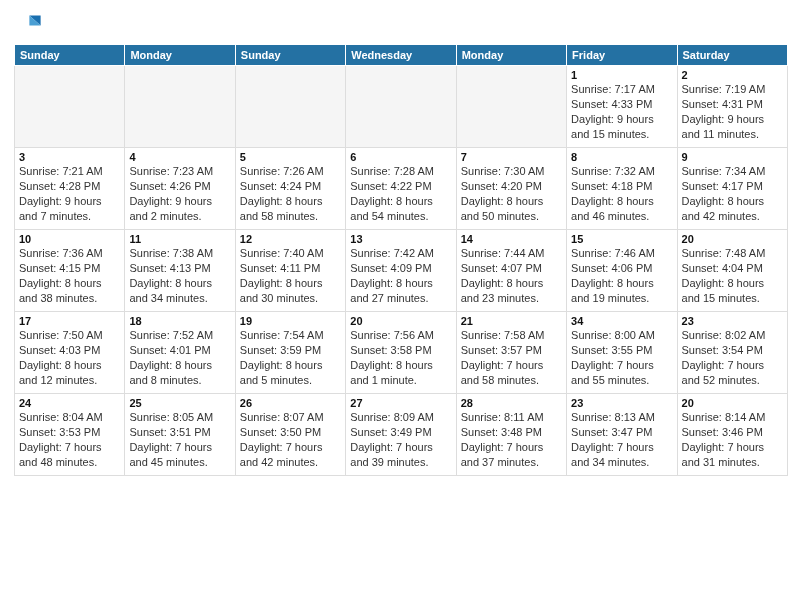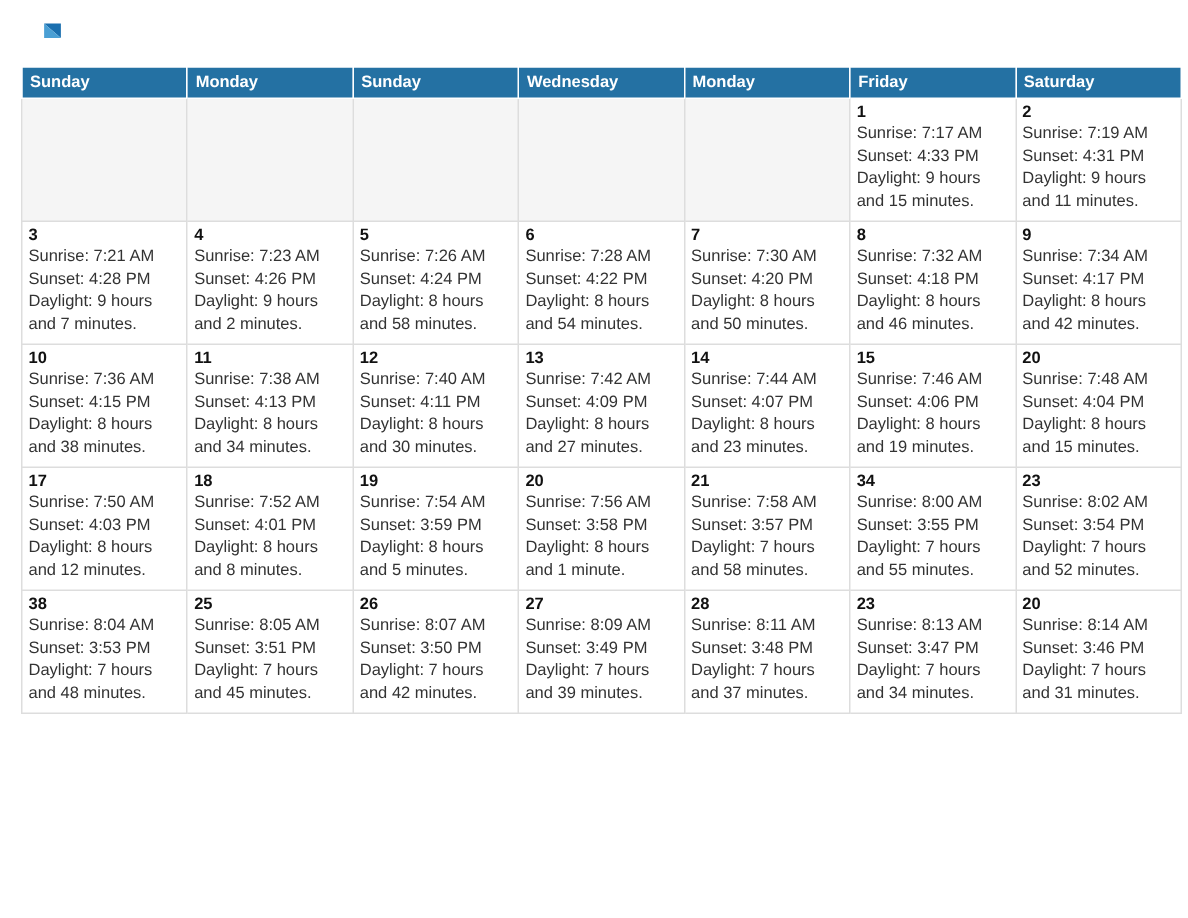--- a/index.html
+++ b/index.html
@@ -237,21 +237,21 @@
             <span class="day-number">34</span>
             <div class="day-info">Sunrise: 8:00 AM<br>Sunset: 3:55 PM<br>Daylight: 7 hours and 55 minutes.</div>
           </td>
           <td>
             <span class="day-number">23</span>
             <div class="day-info">Sunrise: 8:02 AM<br>Sunset: 3:54 PM<br>Daylight: 7 hours and 52 minutes.</div>
           </td>
         </tr>
         <tr>
           <td>
-            <span class="day-number">38</span>
+            <span class="day-number">24</span>
             <div class="day-info">Sunrise: 8:04 AM<br>Sunset: 3:53 PM<br>Daylight: 7 hours and 48 minutes.</div>
           </td>
           <td>
             <span class="day-number">25</span>
             <div class="day-info">Sunrise: 8:05 AM<br>Sunset: 3:51 PM<br>Daylight: 7 hours and 45 minutes.</div>
           </td>
           <td>
             <span class="day-number">26</span>
             <div class="day-info">Sunrise: 8:07 AM<br>Sunset: 3:50 PM<br>Daylight: 7 hours and 42 minutes.</div>
           </td>

